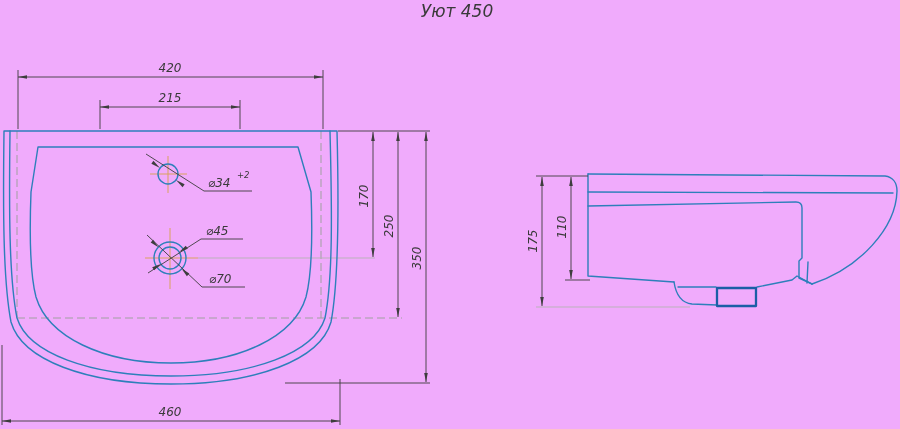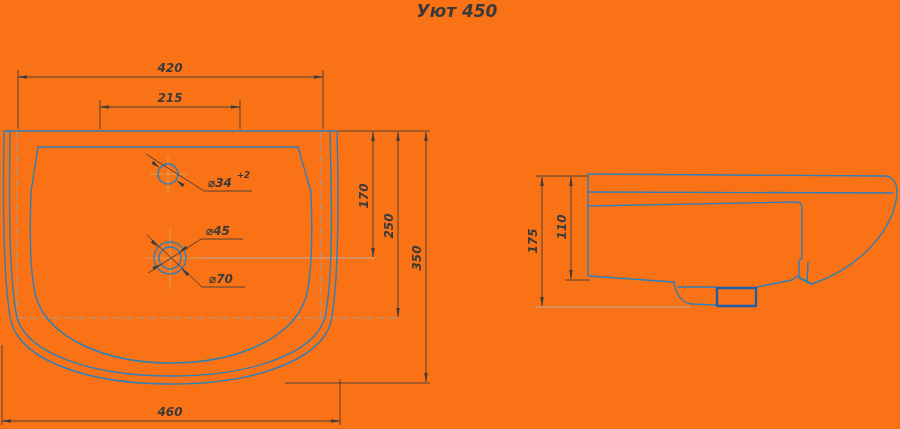--- a/index.html
+++ b/index.html
@@ -1,17 +1,17 @@
 <!DOCTYPE html>
 <html><head>
 <meta charset="utf-8">
 <style>
   html,body{margin:0;padding:0;background:#ffffff;}
-  .canvas{position:relative;width:900px;height:429px;background:#f97316;overflow:hidden;
-          font-family:"DejaVu Sans", sans-serif;font-weight:bold;}
+  .canvas{position:relative;width:900px;height:429px;background:#f0abfc;overflow:hidden;
+          font-family:"DejaVu Sans", sans-serif;}
   svg{display:block;}
   text{font-family:"DejaVu Sans", sans-serif;font-style:italic;}
   .dimtxt{font-size:12px;}
   .suptxt{font-size:8.5px;}
   .titletxt{font-size:17px;}
 </style>
 </head>
 <body>
 
 <div class="canvas">

